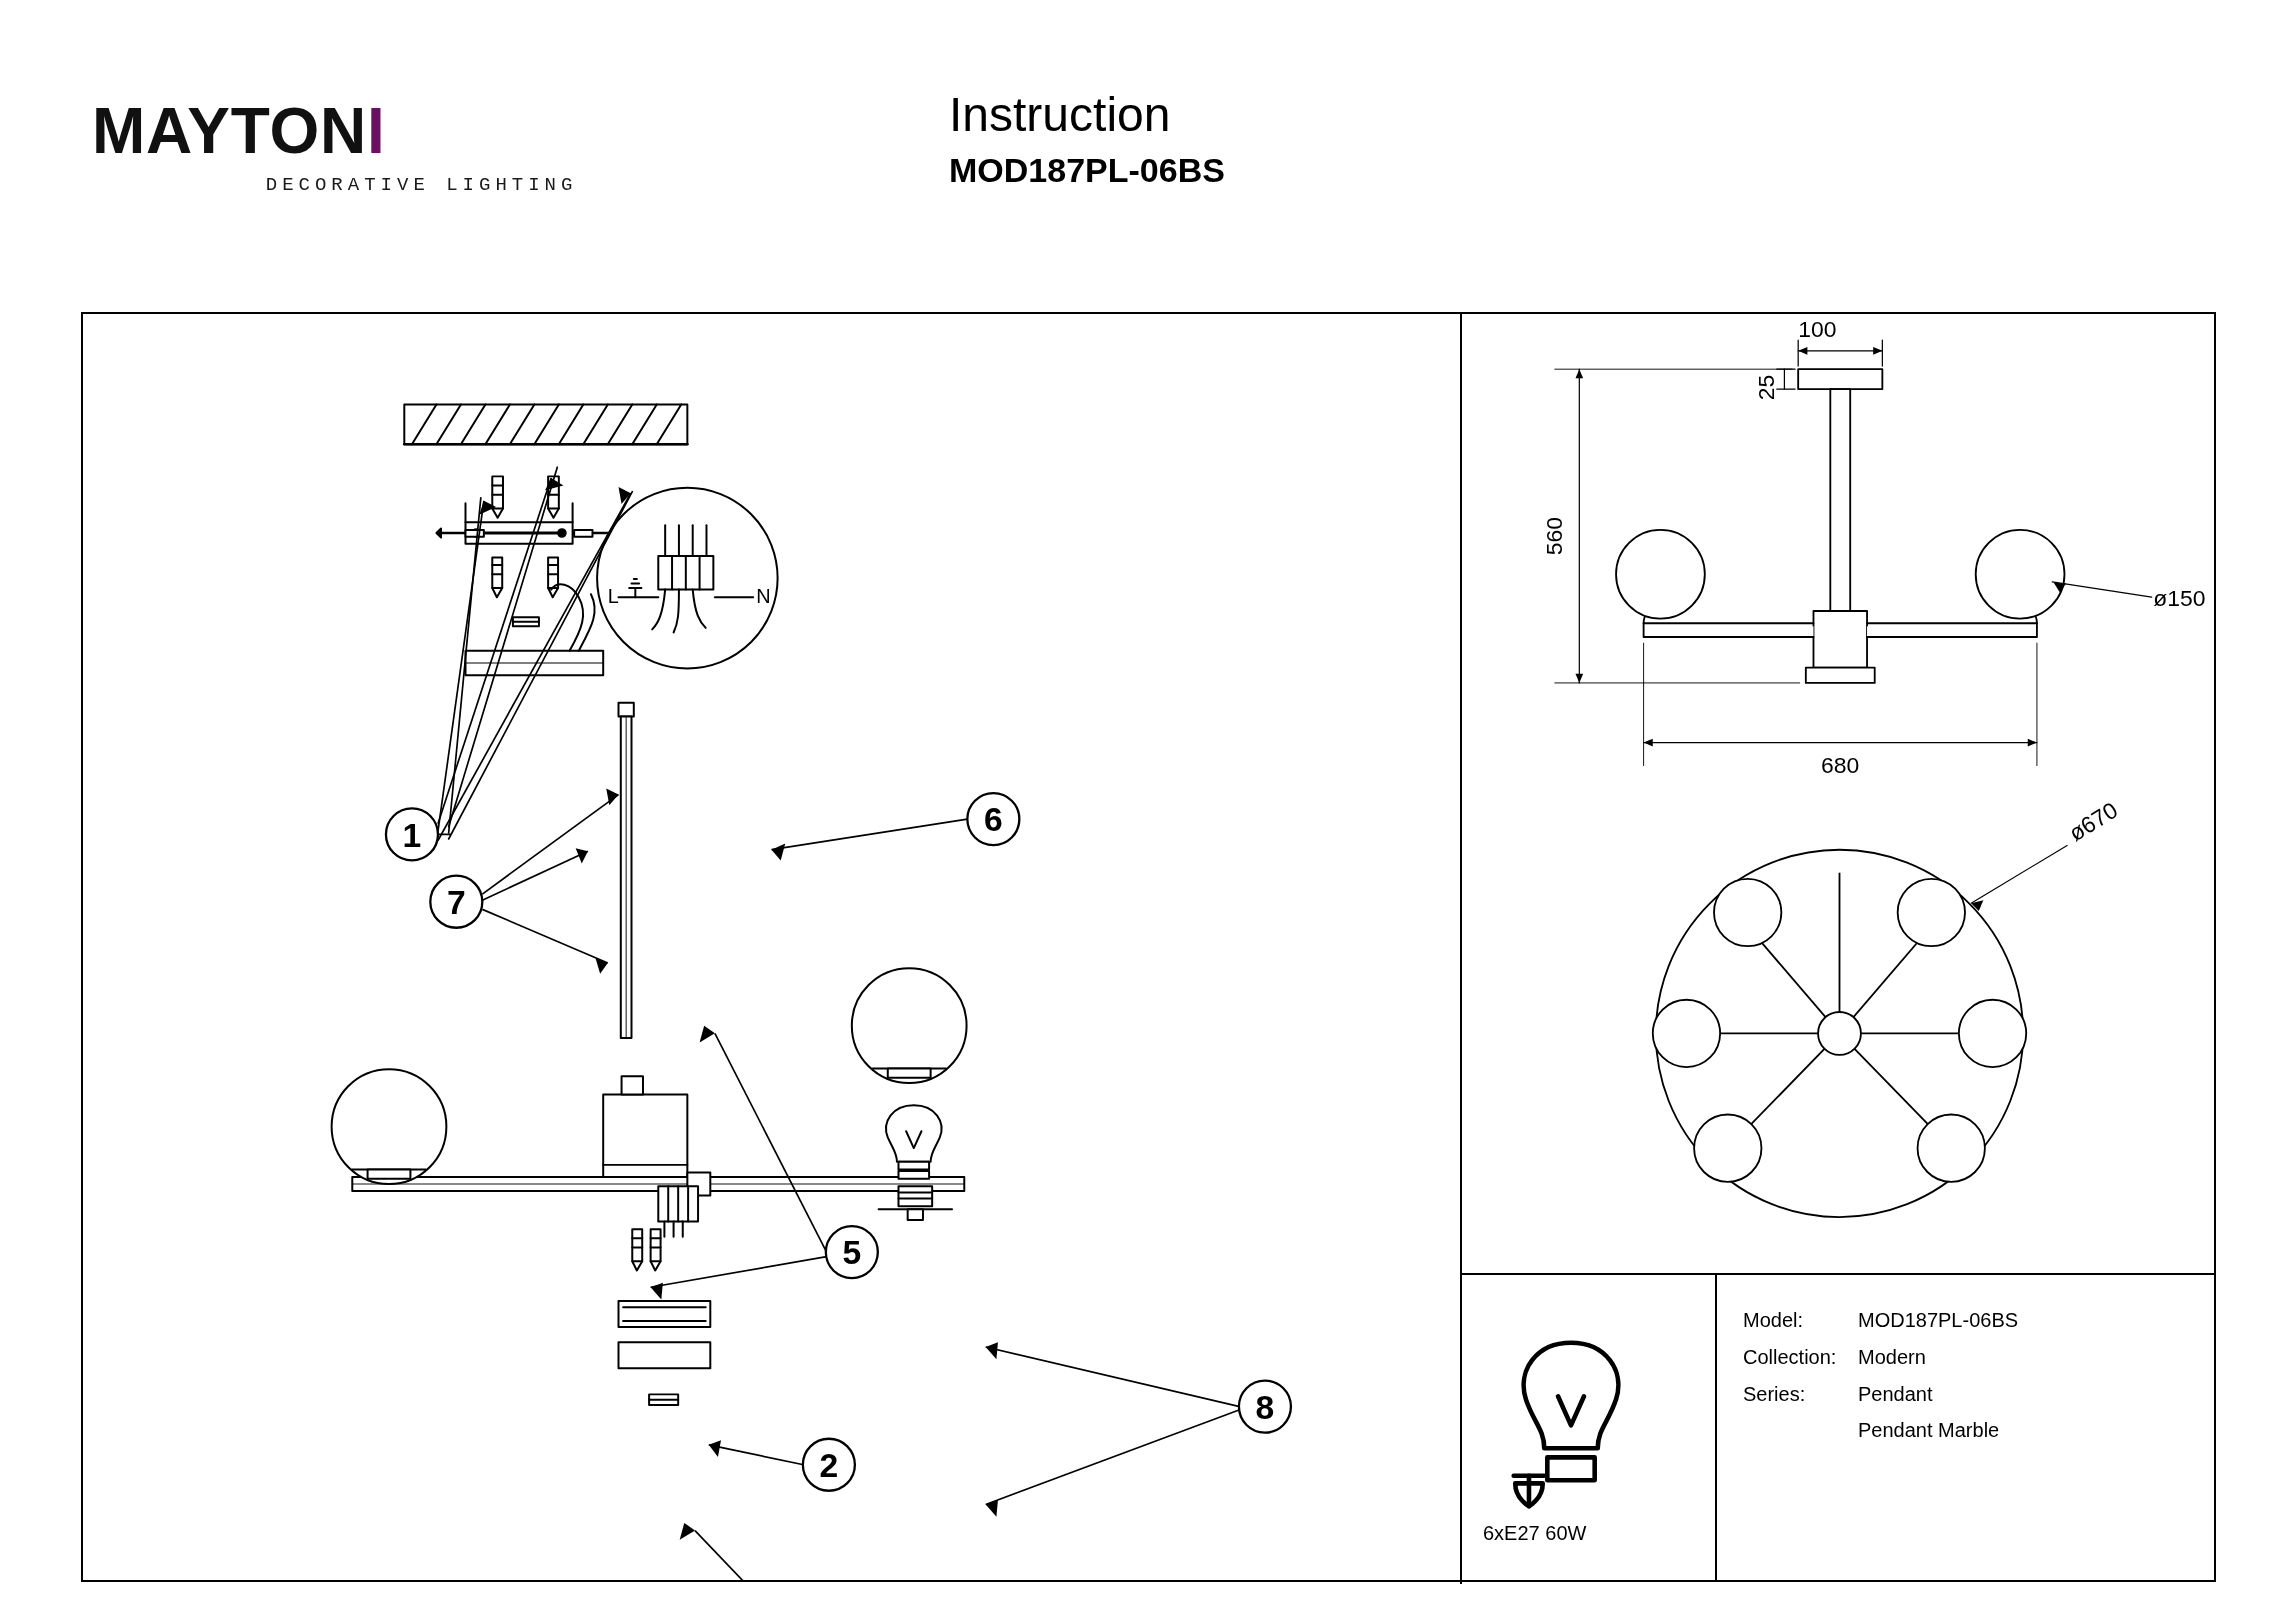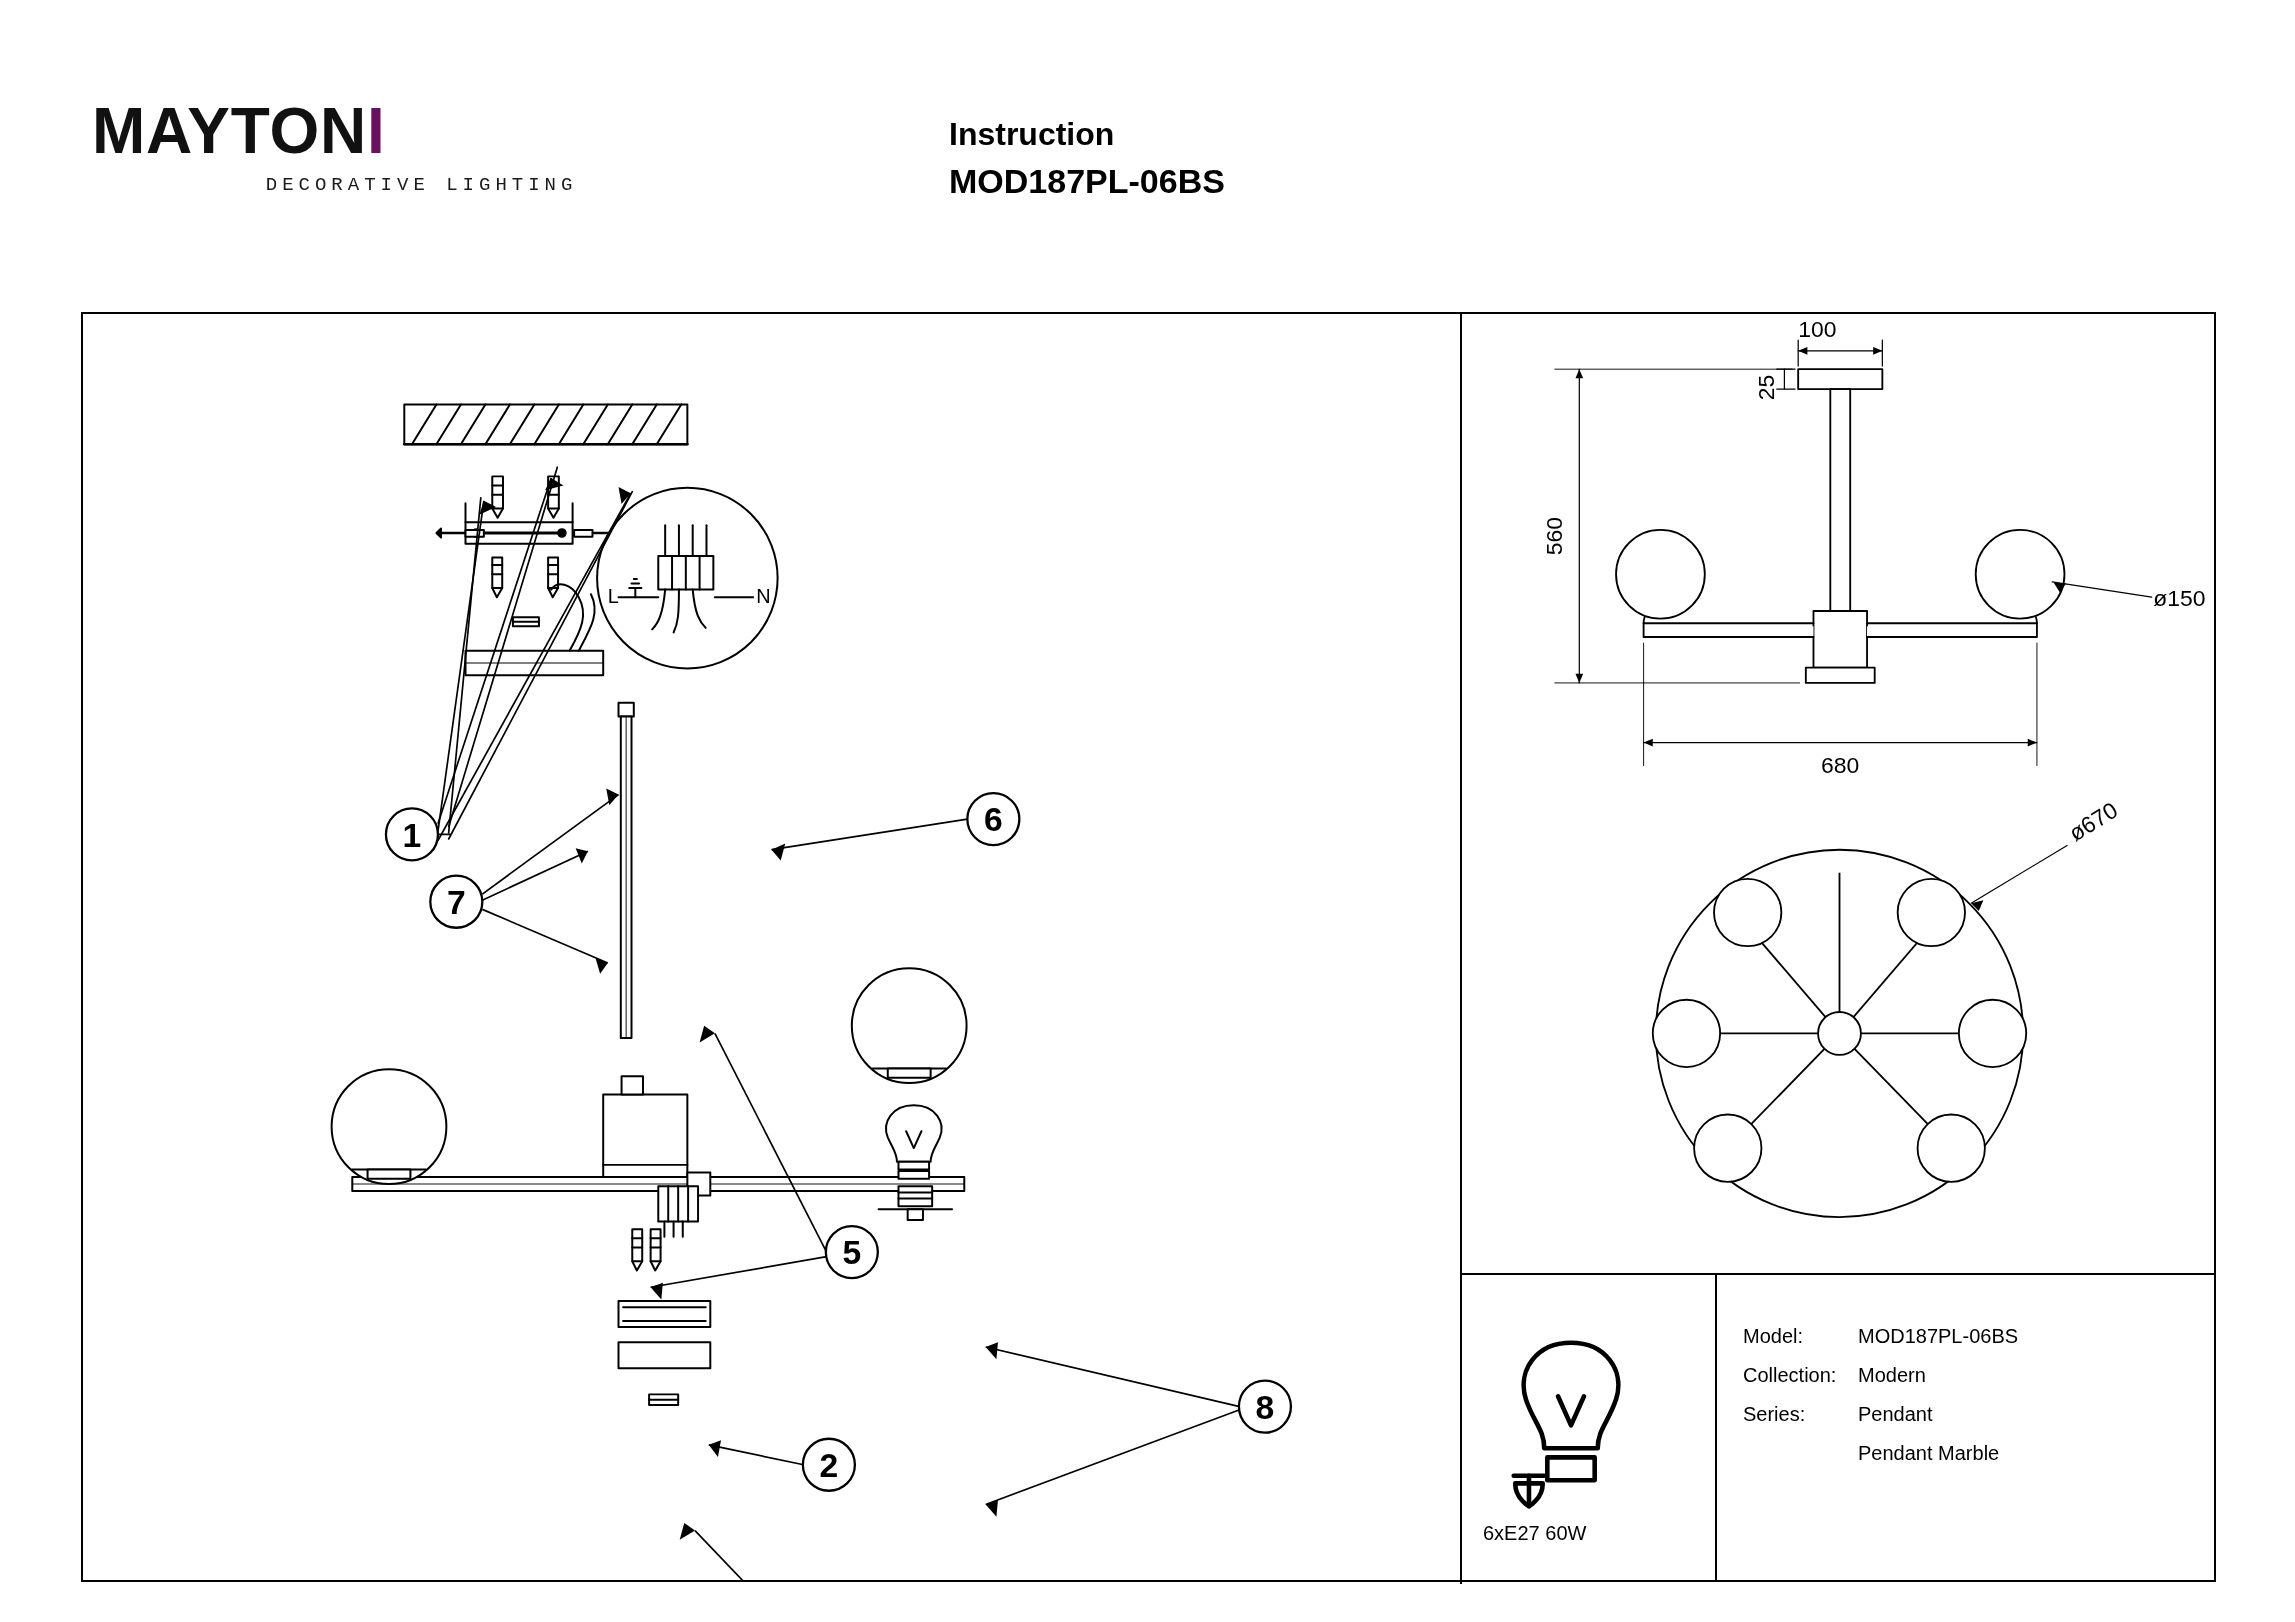--- a/index.html
+++ b/index.html
@@ -52,24 +52,23 @@
     font-family: Liberation Mono, monospace;
   }
   .title-block {
     position: absolute;
     left: 949px;
     top: 90px;
     width: 689px;
     text-align: left;
   }
   .title-main {
-    font-size: 32px;
-    font-weight: bold;
+    font-size: 48px;
+    font-weight: normal;
     line-height: 1.05;
-    margin-top: 28px;
   }
   .title-model {
     font-size: 34px;
     font-weight: bold;
     margin-top: 10.7px;
   }
 
   
   .frame {
     position: absolute;
@@ -115,21 +114,20 @@
   .spec-table {
     position: absolute;
     left: 1660px;
     top: 995px;
     width: 459px;
     font-size: 20px;
   }
   .spec-row {
     display: flex;
     margin-bottom: 13.8px;
-    margin-top: 16px;
   }
   .spec-label {
     width: 115px;
     white-space: nowrap;
   }
   .spec-value {
     white-space: nowrap;
   }
   .bulb-cell {
     position: absolute;

